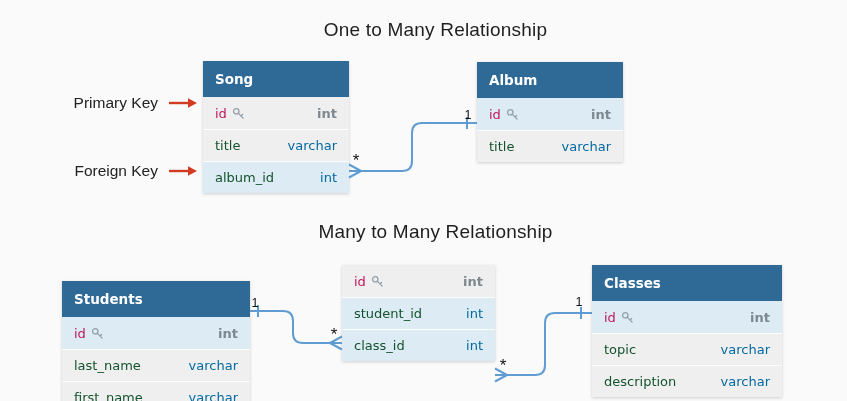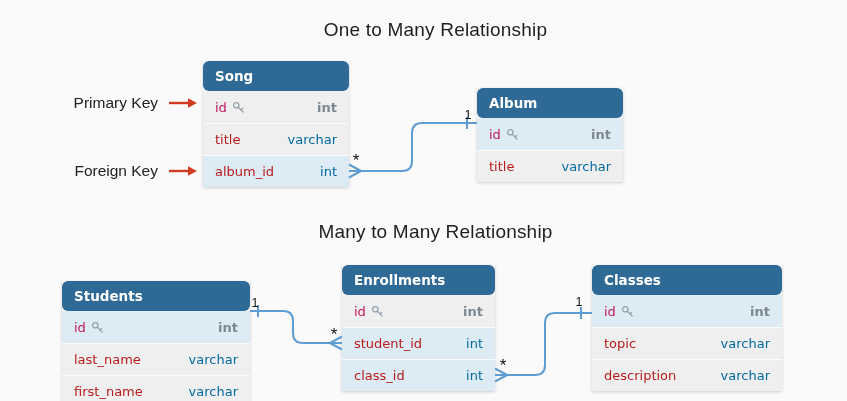--- a/index.html
+++ b/index.html
@@ -32,40 +32,40 @@
   }
   #anno-pk{left:56px;top:94px;}
   #anno-fk{left:56px;top:162px;}
 
   .db-table{
     position:absolute;
     box-shadow:0 1px 3px rgba(0,0,0,.18);
     font-family:"DejaVu Sans","Liberation Sans",sans-serif;
   }
   .table-header{
-    height:30px;
+    height:36px;
     background:#2f6a96;
     color:#ffffff;
     display:flex;align-items:center;
     padding:0 12px;
     box-sizing:border-box;
-    font-size:13.5px;font-weight:bold;border-radius:6px;
+    font-size:13.5px;font-weight:bold;
   }
   .row{
     height:32px;
     display:flex;align-items:center;justify-content:space-between;
     padding:0 12px;
     box-sizing:border-box;
     font-size:13px;
     border-top:1px solid rgba(255,255,255,.85);
   }
   .row:first-child{border-top:none;}
   .row.gray{background:#efefef;}
   .row.blue{background:#dcebf4;}
-  .field{color:#b91c1c;display:flex;align-items:center;gap:5px;white-space:nowrap;}
+  .field{color:#14532d;display:flex;align-items:center;gap:5px;white-space:nowrap;}
   .type{color:#0369a1;white-space:nowrap;}
   .row.pk .field{font-weight:normal;color:#be185d;}
   .row.pk .type{font-weight:bold;color:#7d8890;}
   .key-icon{width:13px;height:13px;stroke:#93a0aa;fill:none;stroke-width:1.4;stroke-linecap:round;}
 
   #connector-layer{position:absolute;left:0;top:0;pointer-events:none;}
   .rel-line{stroke:#5f9cd1;stroke-width:2;fill:none;}
   .rel-tick{stroke:#5f9cd1;stroke-width:2;fill:none;}
   .card-label{fill:#111;font-family:"Liberation Sans",sans-serif;}
   .card-one{font-size:12.5px;}
@@ -111,21 +111,21 @@
   </div>
           <div class="row blue">
     <span class="field">
       <span class="field-text">album_id</span>
 
     </span>
     <span class="type">int</span>
   </div>
         </div>
   </div>
-      <div class="db-table" style="left: 477px; top: 88px; width: 146px;">
+      <div class="db-table" style="left: 477px; top: 62px; width: 146px;">
     <div class="table-header">
       <span class="table-title">Album</span>
     </div>
     <div class="rows">
           <div class="row blue pk">
     <span class="field">
       <span class="field-text">id</span>
       <svg class="key-icon" viewBox="0 0 14 14">
         <circle cx="4.6" cy="4.6" r="2.9"></circle>
         <path d="M6.9 6.9 L11.9 11.9 M9.7 9.7 L11.4 8.1"></path>
@@ -167,23 +167,20 @@
           <div class="row gray">
     <span class="field">
       <span class="field-text">first_name</span>
 
     </span>
     <span class="type">varchar</span>
   </div>
         </div>
   </div>
       <div class="db-table" style="left: 342px; top: 265px; width: 153px;">
-    <div class="table-header">
-      <span class="table-title">Enrollments</span>
-    </div>
     <div class="rows">
           <div class="row gray pk">
     <span class="field">
       <span class="field-text">id</span>
       <svg class="key-icon" viewBox="0 0 14 14">
         <circle cx="4.6" cy="4.6" r="2.9"></circle>
         <path d="M6.9 6.9 L11.9 11.9 M9.7 9.7 L11.4 8.1"></path>
       </svg>
     </span>
     <span class="type">int</span>

